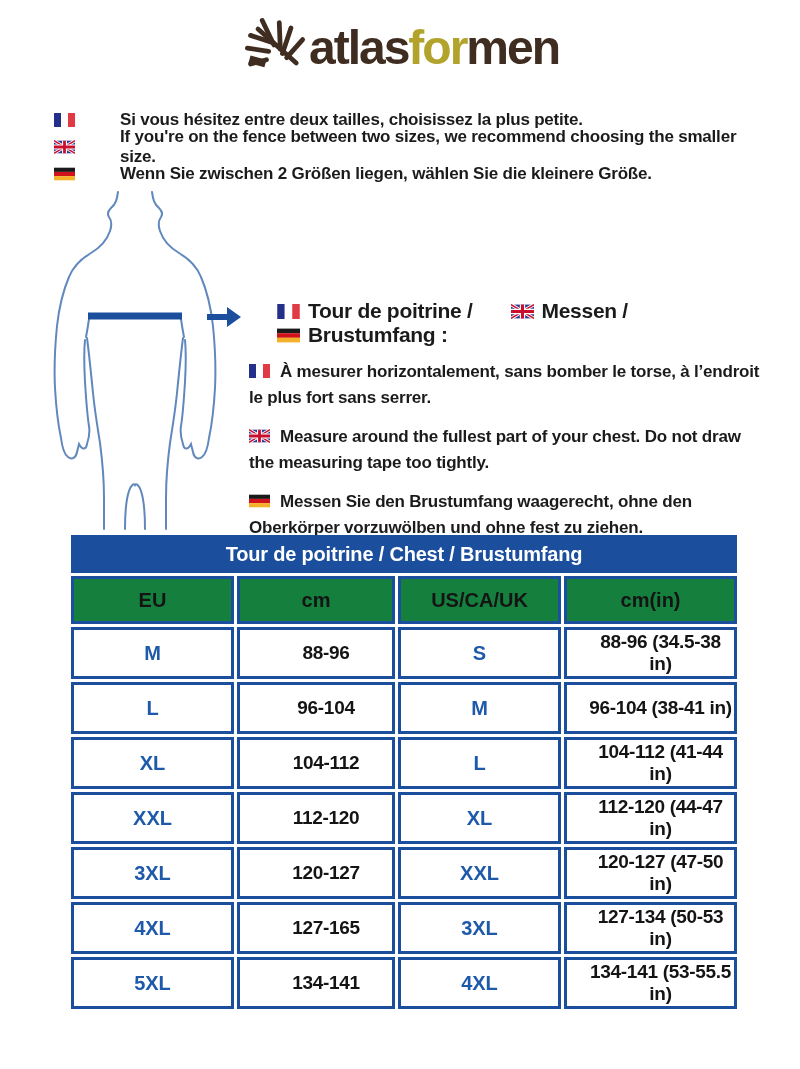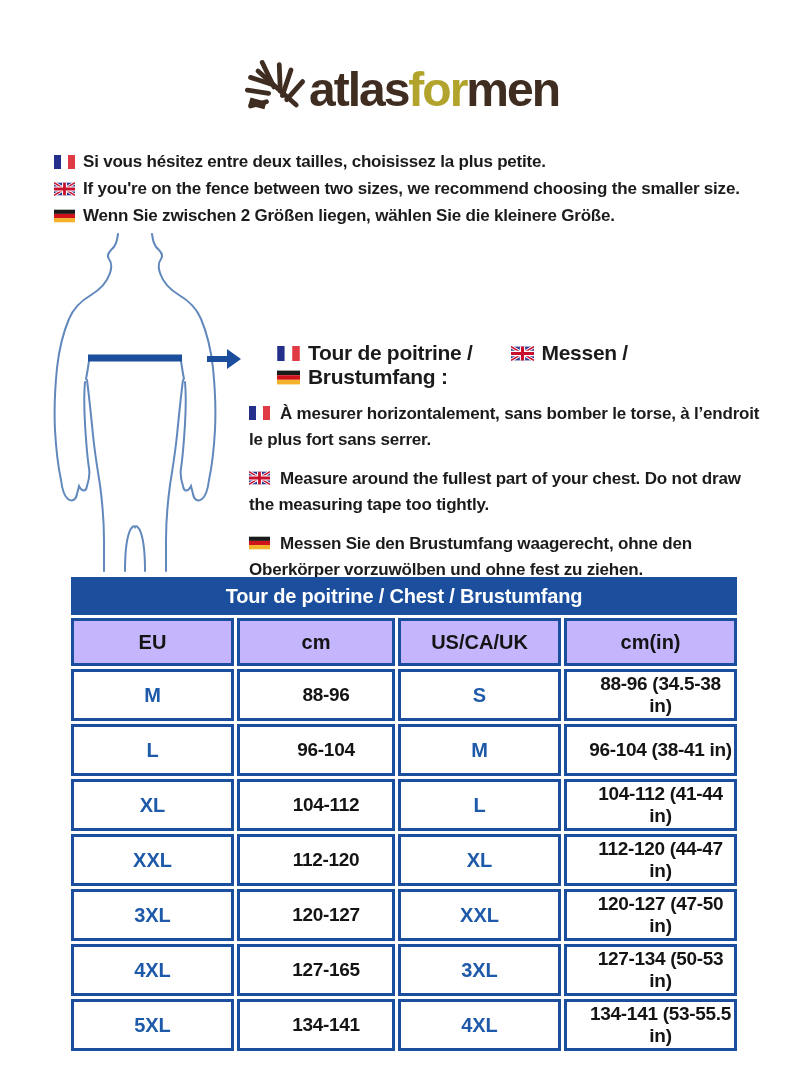--- a/index.html
+++ b/index.html
@@ -2,58 +2,58 @@
 <html><head>
 <meta charset="utf-8">
 <style>
   * { margin:0; padding:0; box-sizing:border-box; }
   html,body { background:#ffffff; }
   body {
     width:800px; height:1069px;
     font-family:"Liberation Sans","DejaVu Sans",sans-serif;
     color:#1b1b1b; overflow:hidden;
   }
-  .page { position:relative; width:800px; height:861px; background:#fff;margin-top:42px; }
+  .page { position:relative; width:800px; height:861px; background:#fff; }
 
   
   .logo { position:absolute; top:18px; left:0; width:100%; display:flex; justify-content:center; align-items:center; gap:2px; }
   .logo svg.branch { width:68px; height:64px; margin-right:-2px; margin-top:-4px; }
   .logo .wordmark { font-size:48px; font-weight:bold; letter-spacing:-2px; line-height:1; }
   .logo .c-brown { color:#3f2d21; }
   .logo .c-olive { color:#b1a32b; }
 
   
   .flag { display:inline-block; width:21px; height:14px; vertical-align:-1px; margin-right:8px; flex:0 0 auto; }
   .flag svg { width:100%; height:100%; display:block; }
   .measure-head .flag { width:23px; height:15px; }
 
   
   .intro { position:absolute; left:54px; top:106px; width:710px; }
-  .intro-line { display:flex; align-items:center; font-size:17px; font-weight:bold; letter-spacing:-0.2px; height:27px; }
+  .intro-line { display:flex; align-items:center; font-size:17px; font-weight:bold; letter-spacing:-0.2px; height:27px;gap:37px; }
 
   
   .figure { position:absolute; left:30px; top:188px; width:230px; height:342px; }
   .figure svg { width:100%; height:100%; display:block; }
 
   .arrow { position:absolute; left:205px; top:305px; width:38px; height:24px; }
   .arrow svg { width:100%; height:100%; display:block; }
 
   
   .measure { position:absolute; left:249px; top:299px; width:516px; }
   .measure-head { font-size:21px; font-weight:bold; letter-spacing:-0.3px; margin-bottom:12px; display:flex; align-items:center; flex-wrap:wrap; }
   .measure-head .seg { margin-right:10px; display:inline-flex; align-items:center;padding-left:28px; }
   .measure p { font-size:17px; font-weight:bold; letter-spacing:-0.2px; line-height:26px; margin-bottom:13px; }
   .measure p .flag { margin-right:10px; }
 
   
   .size-table { position:absolute; left:68px; top:532px; width:669px;
     border-collapse:separate; border-spacing:3px; table-layout:fixed; }
   .size-table td { border:3px solid #1b4f9e; text-align:center; vertical-align:middle; background:#fff; }
   .size-table .title-cell { background:#1b4f9e; color:#fff; font-size:20px; font-weight:bold; height:38px; letter-spacing:-0.2px; }
-  .size-table .head-cell { background:#c4b5fd; color:#141414; font-size:20px; font-weight:bold; height:48px; }
+  .size-table .head-cell { background:#15803d; color:#141414; font-size:20px; font-weight:bold; height:48px; }
   .size-table .data-row td { height:52px; }
   .size-table td.size { color:#1e5aa9; font-size:20px; font-weight:bold; }
   .size-table td.cm   { color:#141414; font-size:19px; font-weight:bold; letter-spacing:-0.3px;padding-left:20px; }
   .size-table col.c1 { width:163px; } .size-table col.c2 { width:158px; }
   .size-table col.c3 { width:163px; } .size-table col.c4 { width:173px; }
 </style>
 </head>
 <body>
 
 <div class="page">

